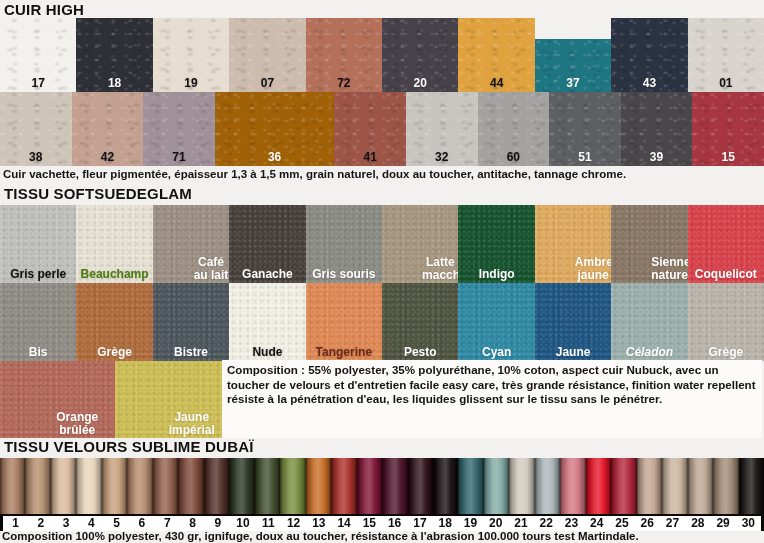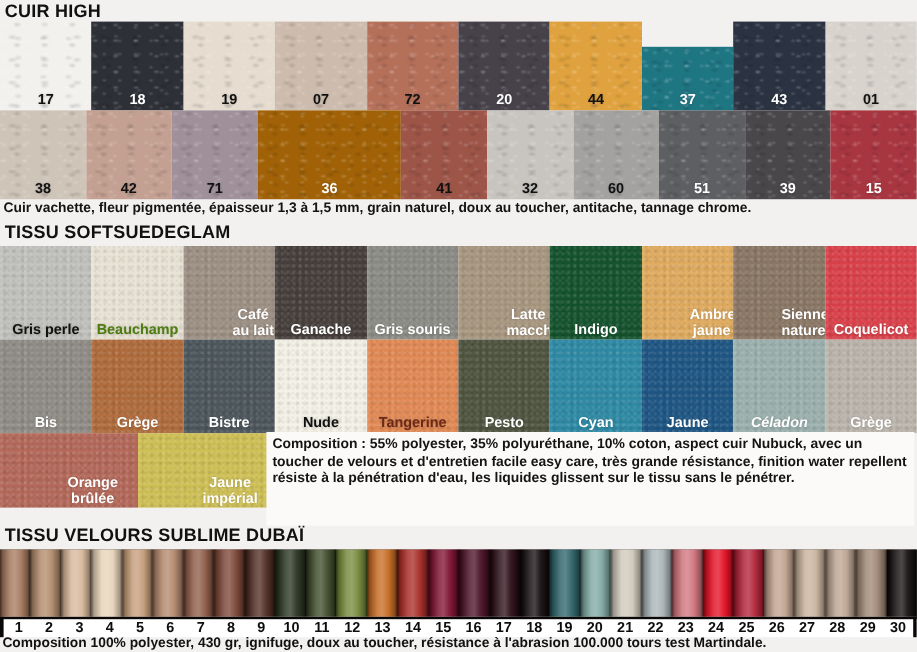--- a/index.html
+++ b/index.html
@@ -292,21 +292,21 @@
       <div class="cell" style="background: rgb(156, 177, 174);">
         <div class="tex suede"></div>
         <div class="lbl" style="color: rgb(255, 255, 255); white-space: pre-line; font-style: italic;">Céladon</div>
       </div>
       <div class="cell" style="background: rgb(187, 181, 172);">
         <div class="tex suede"></div>
         <div class="lbl" style="color: rgb(255, 255, 255); white-space: pre-line;">Grège</div>
       </div>
     </div>
 
-  <div id="suede-row-2" class="grid" style="position:absolute;left:0;top:361px;height:62px;width:229px;">
+  <div id="suede-row-2" class="grid" style="position:absolute;left:0;top:361px;height:77px;width:229px;">
       <div class="cell" style="background: rgb(180, 105, 90);">
         <div class="tex suede"></div>
         <div class="lbl two" style="color: rgb(255, 255, 255); white-space: pre-line;">Orange
 brûlée</div>
       </div>
       <div class="cell" style="background: rgb(207, 192, 85);">
         <div class="tex suede"></div>
         <div class="lbl two" style="color: rgb(255, 255, 255); white-space: pre-line;">Jaune
 impérial</div>
       </div>

